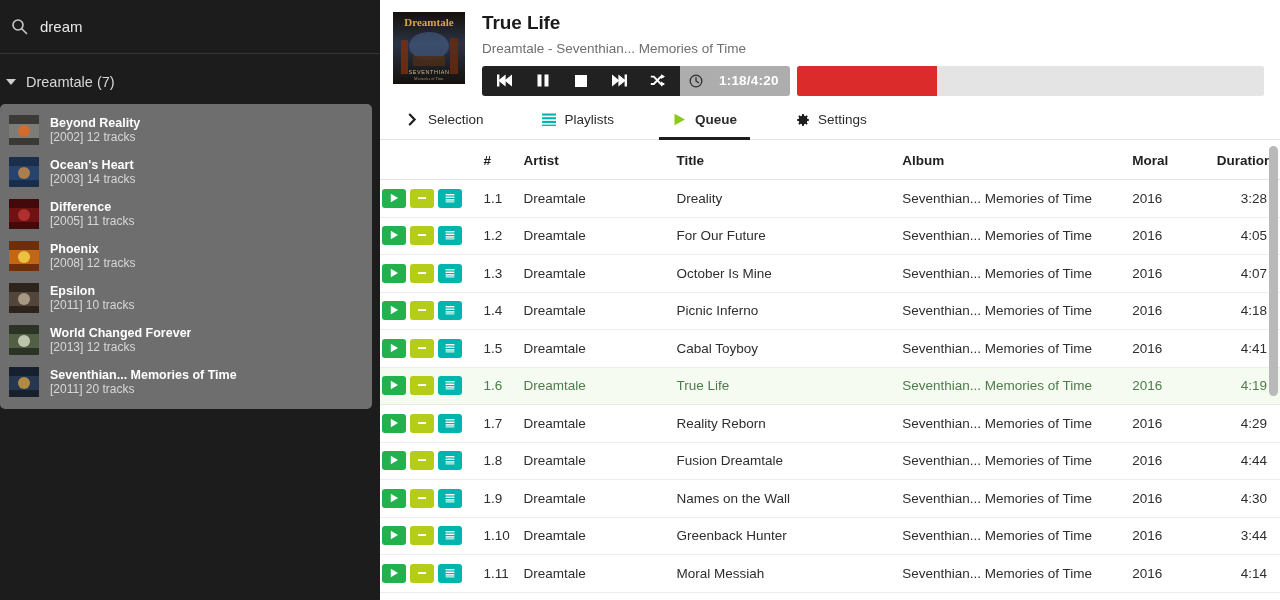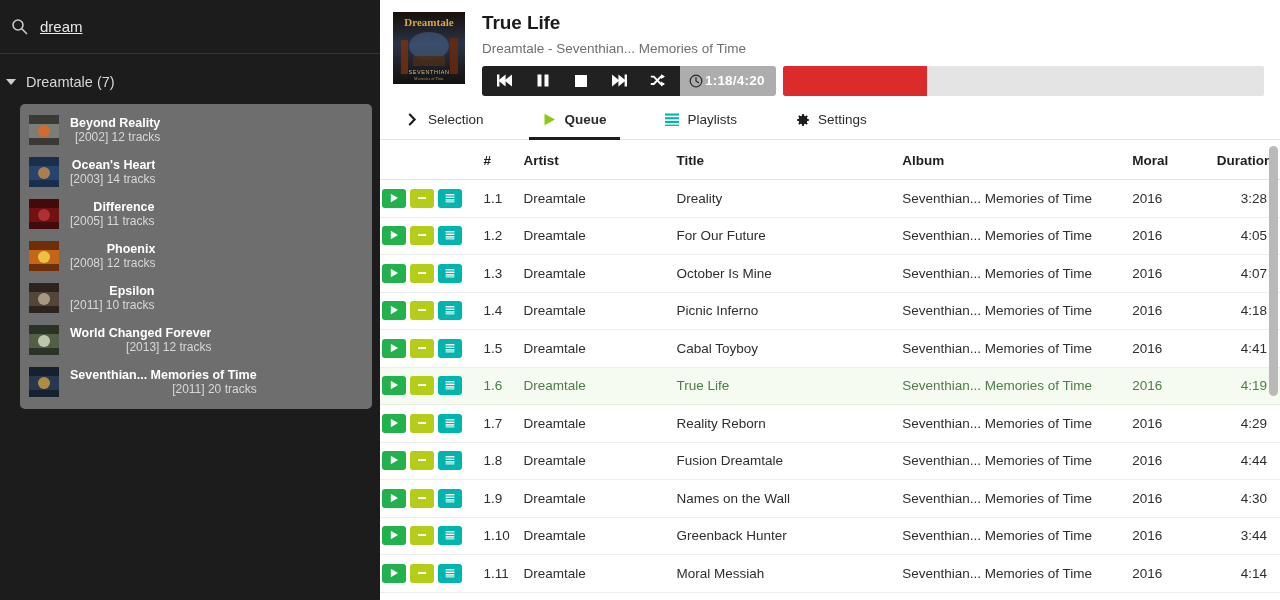--- a/index.html
+++ b/index.html
@@ -33,21 +33,20 @@
     display: flex; align-items: center; justify-content: center;
   }
   .search-input {
     flex: 1 1 auto;
     background: transparent;
     border: none; outline: none;
     color: #e8e8e8;
     font-size: 15px;
     font-family: "Liberation Sans", sans-serif;
     padding: 2px 0;
-    text-decoration: underline;
   }
   .search-input::placeholder { color: #6d6d6d; }
 
   .group-header {
     height: 32px;
     display: flex; align-items: center;
     padding: 0 17px 0 6px;
     margin-top: 12px;
     color: #d7d7d7;
     font-size: 14.5px;
@@ -55,25 +54,24 @@
   .tri-down {
     width: 0; height: 0;
     border-left: 5px solid transparent;
     border-right: 5px solid transparent;
     border-top: 6px solid #cfcfcf;
     margin-right: 10px;
     flex: 0 0 auto;
   }
 
   .album-block {
-    margin: 6px 8px 0 20px;
+    margin: 6px 8px 0 0;
     background: #6e6e6e;
     border-radius: 5px;
     padding: 5px 0 6px 0;
-    text-align: right;
   }
   .album-item {
     height: 42px;
     display: flex; align-items: center;
     padding: 0 10px 0 9px;
     cursor: default;
   }
   .album-thumb {
     width: 30px; height: 30px;
     flex: 0 0 30px;
@@ -143,21 +141,21 @@
     width: 38px; height: 30px;
     display: flex; align-items: center; justify-content: center;
     background: transparent; border: none;
     cursor: pointer; color: #ffffff;
   }
   .time-group {
     background: #adadad;
     display: flex; align-items: center;
     padding: 0 11px 0 9px;
     border-radius: 0 3px 3px 0;
-    gap: 2px;
+    gap: 16px;
   }
   .clock-icon { display: flex; align-items: center; color: #2f2f2f; }
   .time-text {
     font-size: 13.5px; font-weight: bold; color: #ffffff;
     white-space: nowrap; letter-spacing: 0.2px;
   }
   .progress-wrap {
     flex: 1 1 auto;
     margin-left: 7px;
     height: 30px;
@@ -470,38 +468,38 @@
 
     <div class="tabs" id="tab-bar">
         <div class="tab">
           <span class="tab-ico">
             <svg width="13" height="13" viewBox="0 0 13 13" fill="none" stroke="#1d1d1d" stroke-width="2.2" stroke-linecap="round">
               <path d="M3.8 1.6L8.6 6.5 3.8 11.4"></path>
             </svg>
           </span>
           <span>Selection</span>
         </div>
-        <div class="tab active">
-          <span class="tab-ico">
-            <svg width="13" height="13" viewBox="0 0 13 13" fill="#8bc919">
-              <polygon points="1.5,0.8 12,6.5 1.5,12.2"></polygon>
-            </svg>
-          </span>
-          <span>Queue</span>
-        </div>
         <div class="tab">
           <span class="tab-ico">
             <svg width="14" height="13" viewBox="0 0 14 13" fill="#00b5ad">
               <rect x="0" y="0.5" width="14" height="2.1"></rect>
               <rect x="0" y="4.2" width="14" height="2.1"></rect>
               <rect x="0" y="7.9" width="14" height="2.1"></rect>
               <rect x="0" y="11.6" width="14" height="1.4"></rect>
             </svg>
           </span>
           <span>Playlists</span>
+        </div>
+        <div class="tab active">
+          <span class="tab-ico">
+            <svg width="13" height="13" viewBox="0 0 13 13" fill="#8bc919">
+              <polygon points="1.5,0.8 12,6.5 1.5,12.2"></polygon>
+            </svg>
+          </span>
+          <span>Queue</span>
         </div>
         <div class="tab">
           <span class="tab-ico">
             <svg width="14" height="14" viewBox="0 0 14 14" fill="#1d1d1d">
               <path d="M7 4.6A2.4 2.4 0 1 0 7 9.4 2.4 2.4 0 0 0 7 4.6zm6 3.2V6.2l-1.6-.3a4.6 4.6 0 0 0-.5-1.2l.9-1.3-1.1-1.1-1.3.9a4.6 4.6 0 0 0-1.2-.5L7.8 1H6.2l-.3 1.7a4.6 4.6 0 0 0-1.2.5l-1.3-.9-1.1 1.1.9 1.3a4.6 4.6 0 0 0-.5 1.2L1 6.2v1.6l1.7.3c.1.4.3.8.5 1.2l-.9 1.3 1.1 1.1 1.3-.9c.4.2.8.4 1.2.5L6.2 13h1.6l.3-1.7c.4-.1.8-.3 1.2-.5l1.3.9 1.1-1.1-.9-1.3c.2-.4.4-.8.5-1.2L13 7.8z"></path>
             </svg>
           </span>
           <span>Settings</span>
         </div>
       </div>

